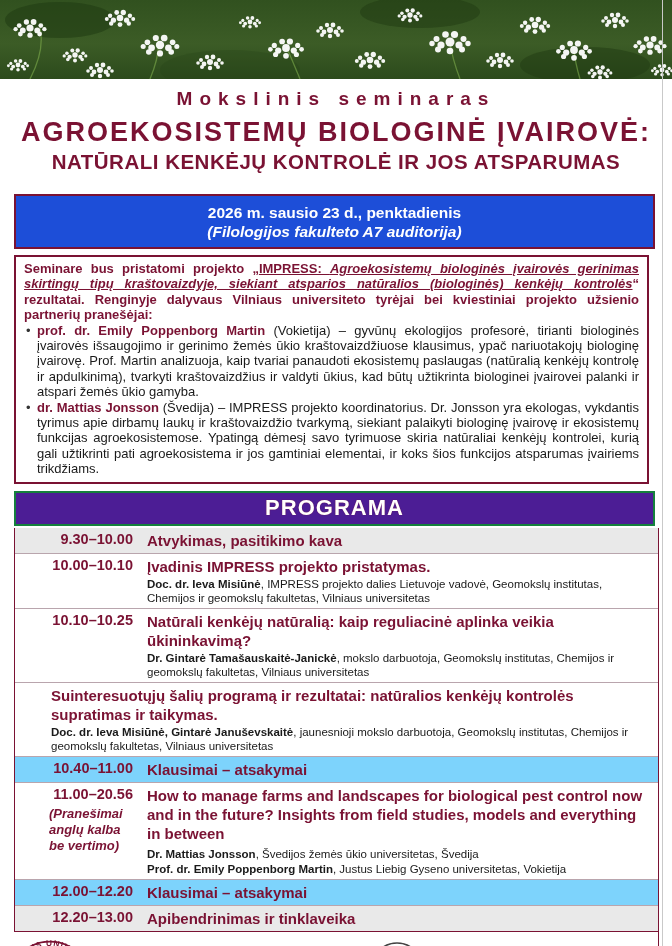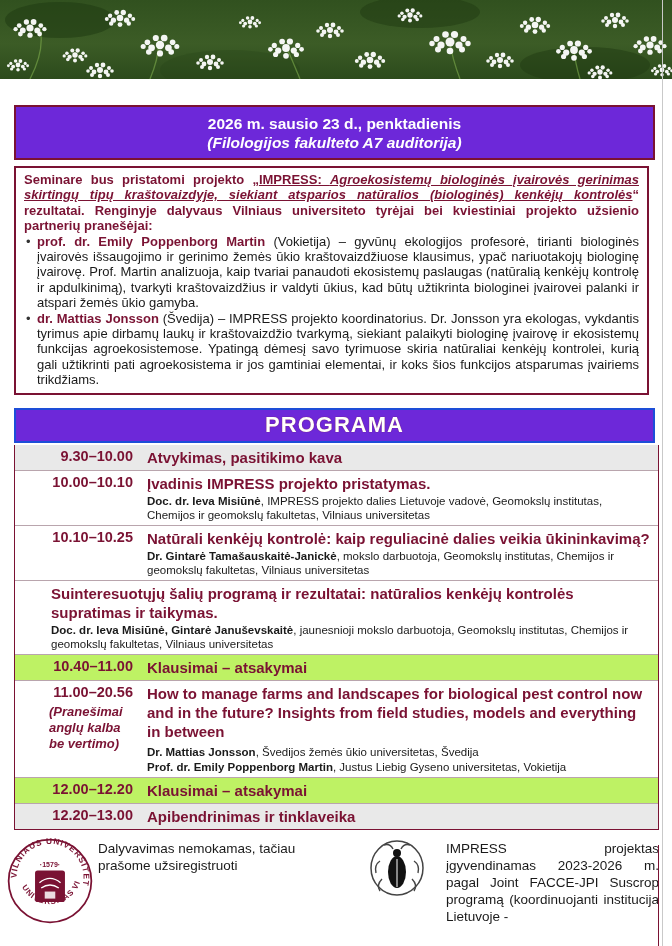--- a/index.html
+++ b/index.html
@@ -11,47 +11,47 @@
   
   .photo{width:672px;height:79px;overflow:hidden;}
 
   
   .titles{text-align:center;padding-top:9px;}
   .t-small{color:#7a1233;font-weight:bold;font-size:19px;letter-spacing:7px;}
   .t-main{color:#7a1233;font-weight:bold;font-size:27px;letter-spacing:2px;margin-top:7px;white-space:nowrap;}
   .t-sub{color:#7a1233;font-weight:bold;font-size:20.5px;letter-spacing:.5px;margin-top:2px;white-space:nowrap;}
 
   
-  .banner{margin:26px 17px 0 14px;background:#6d28d9;border:2px solid #7a1233;
+  .banner{margin:20px 17px 0 14px;background:#1d4ed8;border:2px solid #7a1233;
           text-align:center;color:#fff;font-weight:bold;font-size:15.5px;line-height:19px;
           padding:7px 0 6px 0;}
   .banner .it{font-style:italic;}
 
   
   .desc-box{margin:6px 23px 0 14px;border:2px solid #7a1233;padding:4px 8px 5px 8px;
             font-size:13px;line-height:15.4px;text-align:justify;}
   .intro{color:#7a1233;font-weight:bold;margin:0;}
   .intro .ul{text-decoration:underline;}
   .intro .it{font-style:italic;}
   .blist{margin:0;padding:0;list-style:none;}
   .blist li{padding-left:13px;position:relative;}
   .blist li::before{content:"•";position:absolute;left:2px;top:0;color:#333;}
   .bname{font-weight:bold;color:#7a1233;}
 
   
-  .prog-header{margin:13px 17px 0 14px;background:#6d28d9;border:2px solid #1d4ed8;
+  .prog-header{margin:7px 17px 0 14px;background:#4c1d95;border:2px solid #15803d;
                text-align:center;color:#fff;font-weight:bold;font-size:22px;letter-spacing:1px;
                padding:2px 0 3px 0;text-shadow:0 0 1px #7a1233;}
   
   .prog-table{margin:2px 13px 0 14px;border-left:1px solid #7a1233;border-right:1px solid #7a1233;
               border-bottom:1px solid #7a1233;}
   .prow{display:flex;border-top:1px solid #b9a5ad;padding-left:28px;}
   .prow.first{border-top:none;}
   .prow.light{background:#e9e9e9;}
-  .prow.dark{background:#bef264;}
+  .prow.dark{background:#7dd3fc;}
   .ptime{width:96px;flex:0 0 96px;color:#7a1233;font-weight:bold;font-size:14.5px;
          padding:3px 6px 3px 6px;box-sizing:border-box;text-align:right;}
   .pnote{font-style:italic;text-align:left;font-size:13px;line-height:16px;margin-top:4px;}
   .pbody{flex:1;padding:3px 8px 3px 8px;}
   .ptitle{color:#7a1233;font-weight:bold;font-size:15px;line-height:19px;}
   .pspeak{font-size:11.5px;line-height:14px;color:#1a1a1a;margin-top:1px;}
   .pspeak b{font-weight:bold;}
 
   
   .footer{display:flex;margin:7px 13px 0 6px;align-items:flex-start;}
@@ -116,20 +116,25 @@
         <use href="#fl" transform="translate(615,20)"></use>
         <use href="#fl" transform="translate(650,45) scale(1.2)"></use>
         <use href="#fl" transform="translate(18,65) scale(0.8)"></use>
         <use href="#fl" transform="translate(100,70)"></use>
         <use href="#fl" transform="translate(600,72) scale(0.9)"></use>
         <use href="#fl" transform="translate(662,70) scale(0.8)"></use>
       </g>
     </svg>
   </div>
 
+  <div class="titles">
+    <div class="t-small">Mokslinis seminaras</div>
+    <div class="t-main">AGROEKOSISTEMŲ BIOLOGINĖ ĮVAIROVĖ:</div>
+    <div class="t-sub">NATŪRALI KENKĖJŲ KONTROLĖ IR JOS ATSPARUMAS</div>
+  </div>
 
   <div class="banner">
     <div>2026 m. sausio 23 d., penktadienis</div>
     <div class="it">(Filologijos fakulteto A7 auditorija)</div>
   </div>
 
   <div class="desc-box">
     <p class="intro"><span>Seminare bus pristatomi projekto „</span><span class="ul">IMPRESS: </span><span class="ul it">Agroekosistemų biologinės įvairovės gerinimas skirtingų tipų kraštovaizdyje, siekiant atsparios natūralios (biologinės) kenkėjų kontrolės</span><span>“ rezultatai. Renginyje dalyvaus Vilniaus universiteto tyrėjai bei kviestiniai projekto užsienio partnerių pranešėjai:</span></p>
     <ul class="blist">
       <li><span class="bname">prof. dr. Emily Poppenborg Martin</span><span> (Vokietija) – gyvūnų ekologijos profesorė, tirianti biologinės įvairovės išsaugojimo ir gerinimo žemės ūkio kraštovaizdžiuose klausimus, ypač nariuotakojų biologinę įvairovę. Prof. Martin analizuoja, kaip tvariai panaudoti ekosistemų paslaugas (natūralią kenkėjų kontrolę ir apdulkinimą), tvarkyti kraštovaizdžius ir valdyti ūkius, kad būtų užtikrinta biologinei įvairovei palanki ir atspari žemės ūkio gamyba.</span></li>
@@ -152,21 +157,21 @@
       <div class="ptime">10.00–10.10</div>
       <div class="pbody">
         <div class="ptitle">Įvadinis IMPRESS projekto pristatymas.</div>
         <div class="pspeak"><b>Doc. dr. Ieva Misiūnė</b><span>, IMPRESS projekto dalies Lietuvoje vadovė, Geomokslų institutas, Chemijos ir geomokslų fakultetas, Vilniaus universitetas</span></div>
       </div>
     </div>
 
     <div class="prow">
       <div class="ptime">10.10–10.25</div>
       <div class="pbody">
-        <div class="ptitle">Natūrali kenkėjų kontrolė: kaip reguliacinė dalies veikia ūkininkavimą?</div>
+        <div class="ptitle">Natūrali kenkėjų natūralią: kaip reguliacinė aplinka veikia ūkininkavimą?</div>
         <div class="pspeak"><b>Dr. Gintarė Tamašauskaitė-Janickė</b><span>, mokslo darbuotoja, Geomokslų institutas, Chemijos ir geomokslų fakultetas, Vilniaus universitetas</span></div>
       </div>
     </div>
 
     <div class="prow">
       <div class="pbody">
         <div class="ptitle">Suinteresuotųjų šalių programą ir rezultatai: natūralios kenkėjų kontrolės supratimas ir taikymas.</div>
         <div class="pspeak"><b>Doc. dr. Ieva Misiūnė, Gintarė Januševskaitė</b><span>, jaunesnioji mokslo darbuotoja, Geomokslų institutas, Chemijos ir geomokslų fakultetas, Vilniaus universitetas</span></div>
       </div>
     </div>

